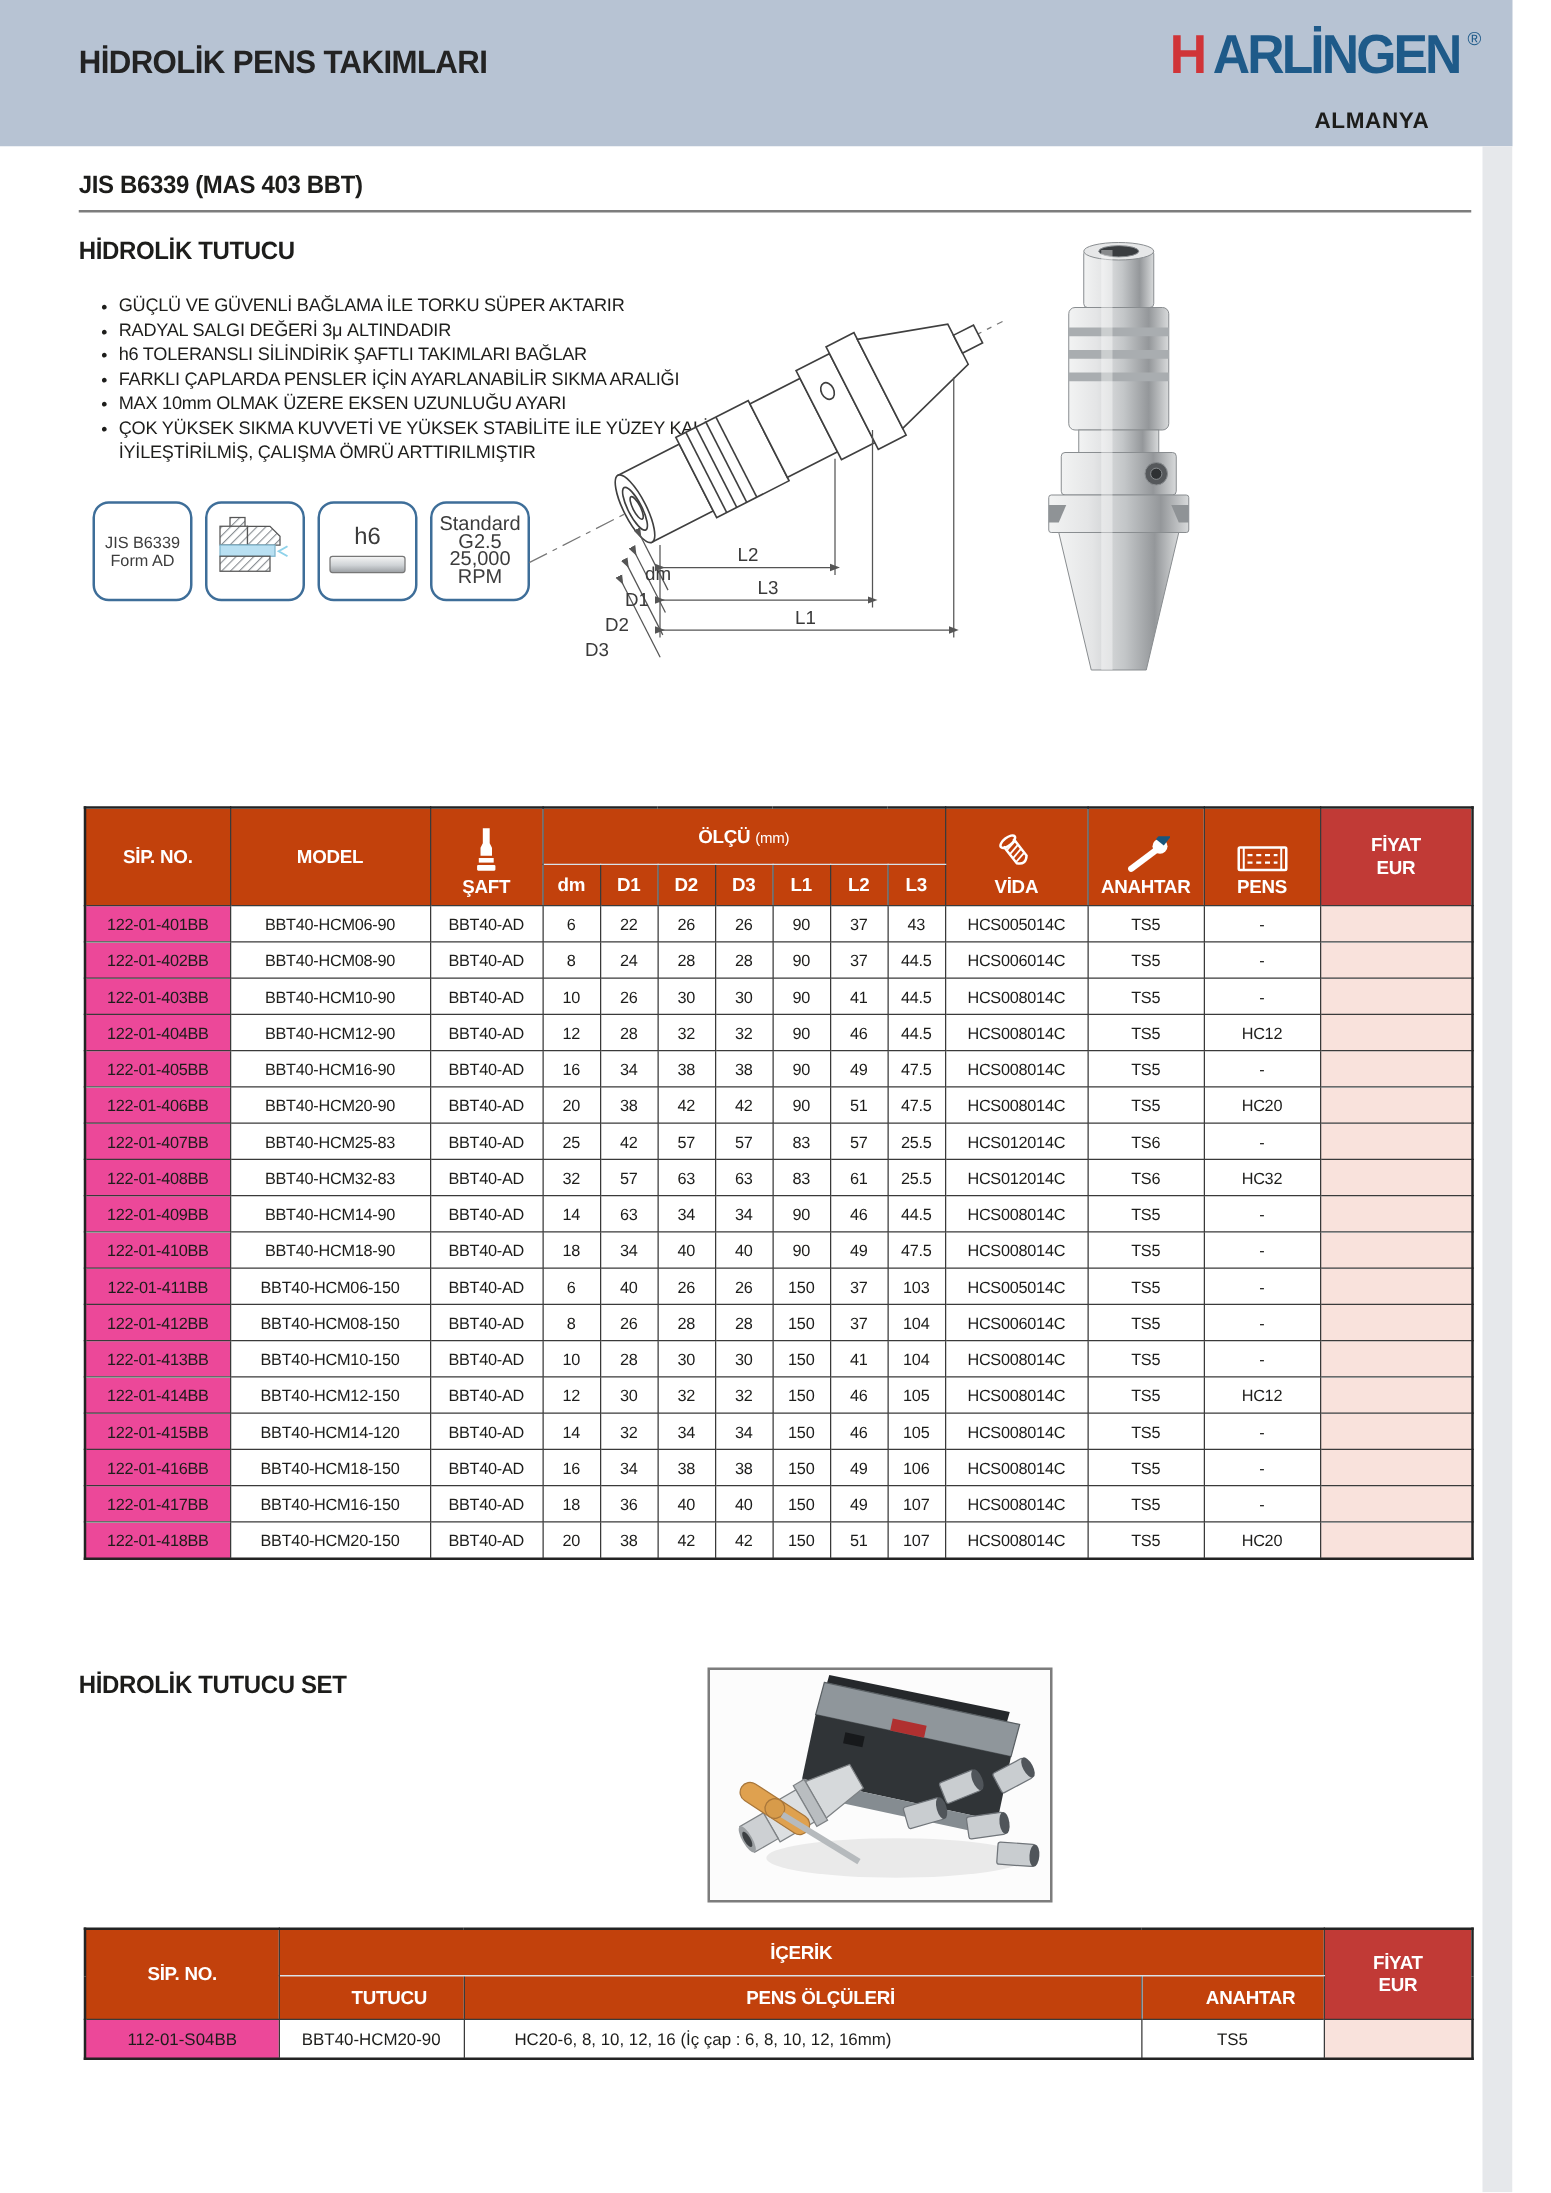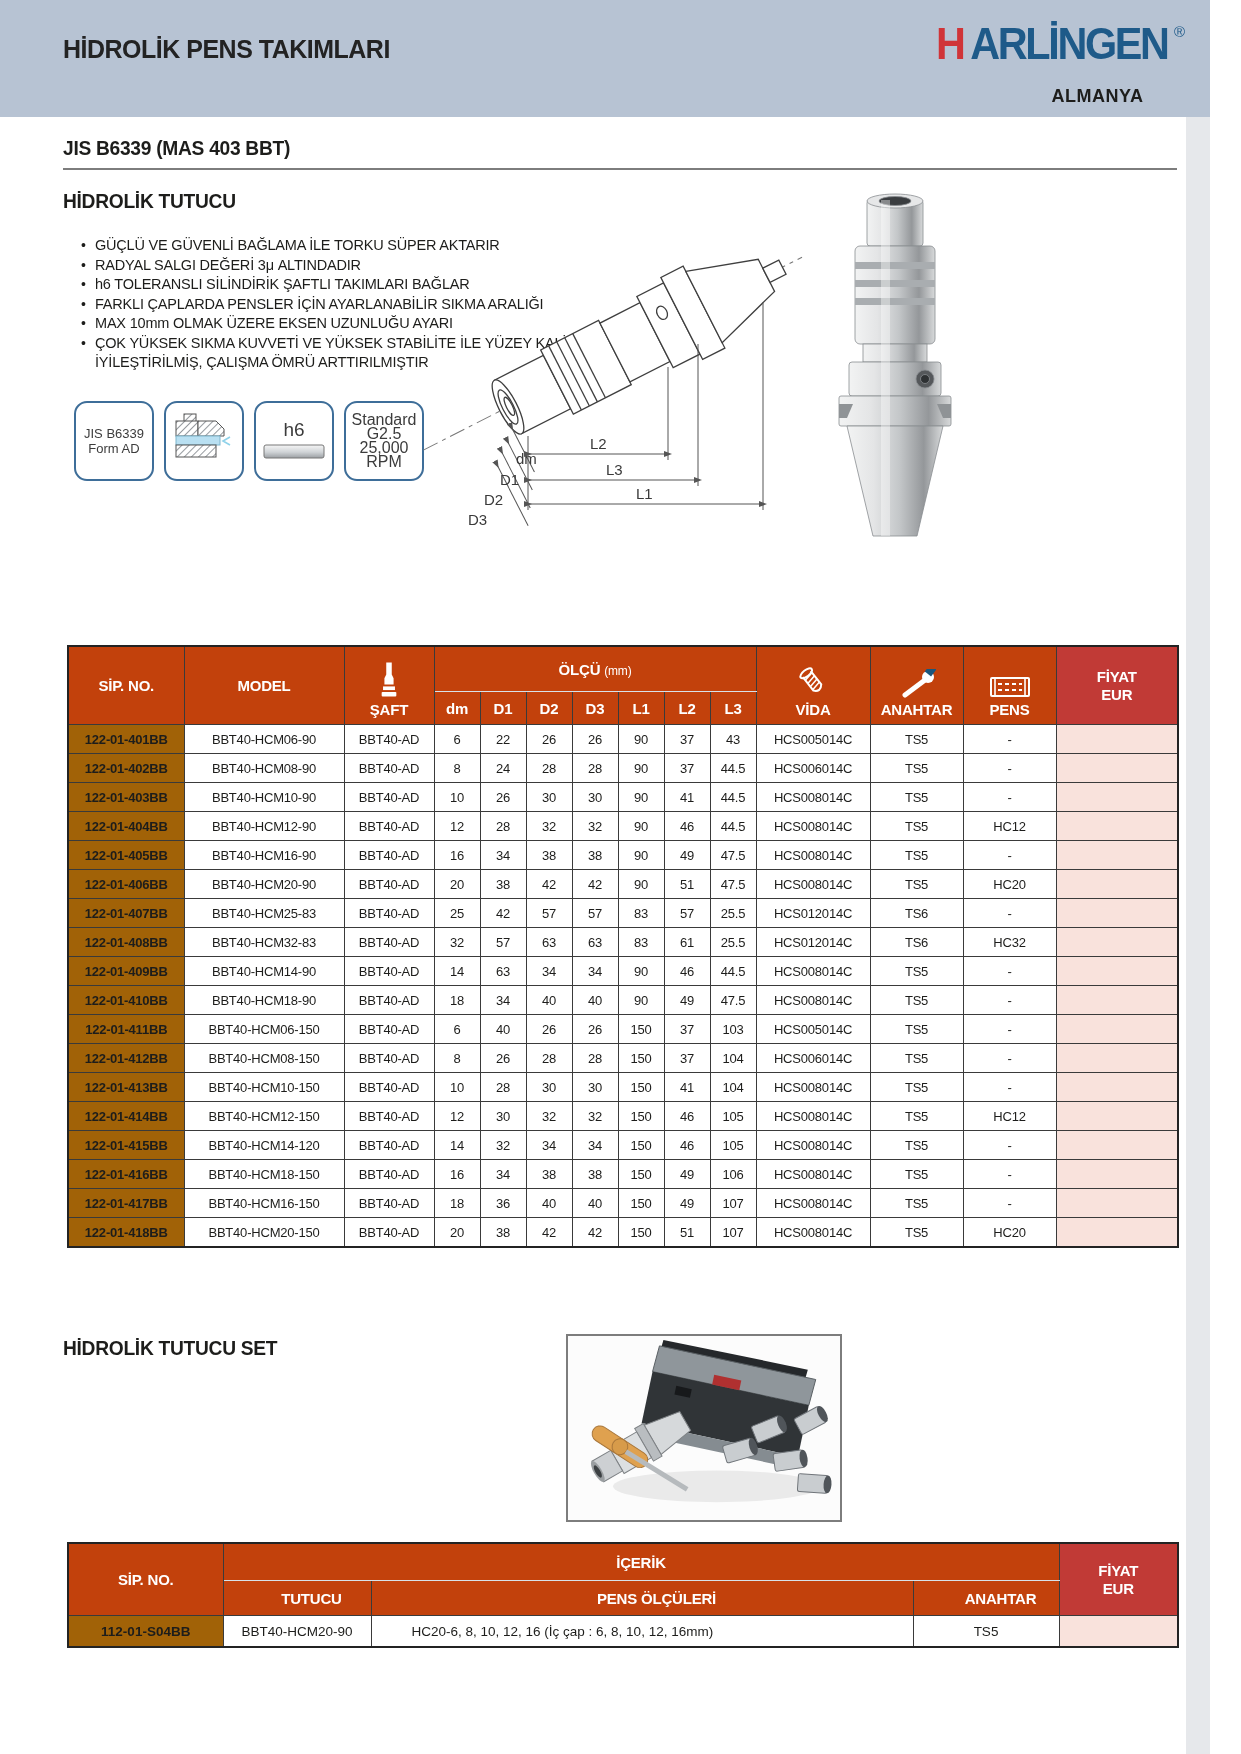--- a/index.html
+++ b/index.html
@@ -49,21 +49,21 @@
   thead th{background:#c2410c;color:#fff;font-size:15px;font-weight:bold;letter-spacing:-.2px;}
   th.red{background:#c13a36;color:#fff;line-height:18px;}
   .main-table thead tr:first-child th{height:44px;}
   .main-table thead tr.sub th{height:32px;border-top:1px solid #d9e2e9;}
   .main-table thead th[rowspan]{height:auto;}
   th.olcu{border-bottom:1px solid #d9e2e9;}
   .icon-th .lbl{display:block;margin-top:2px;}
   .icon-th{vertical-align:middle;}
   .icon-wrap{display:flex;flex-direction:column;align-items:center;justify-content:flex-end;height:70px;padding-bottom:5px;}
   .main-table td{height:28px;font-size:13px;color:#1d1d1b;letter-spacing:-.2px;}
-  .c-sip{background:#a16207;font-weight:bold;}
+  .c-sip{background:#ec4899;font-weight:normal;}
   .c-price{background:#f9e2dc;}
   .set-table thead tr:first-child th{height:36px;}
   .set-table thead tr.sub th{height:34px;border-top:1px solid #d9e2e9;padding-left:29px;}
   th.icerik{border-bottom:1px solid #d9e2e9;}
   .set-table td{height:30px;font-size:13.5px;}
   td.pens-left{text-align:left;padding-left:40px;}
   .small-unit{font-size:12px;font-weight:normal;}
 </style>
 </head>
 <body>

